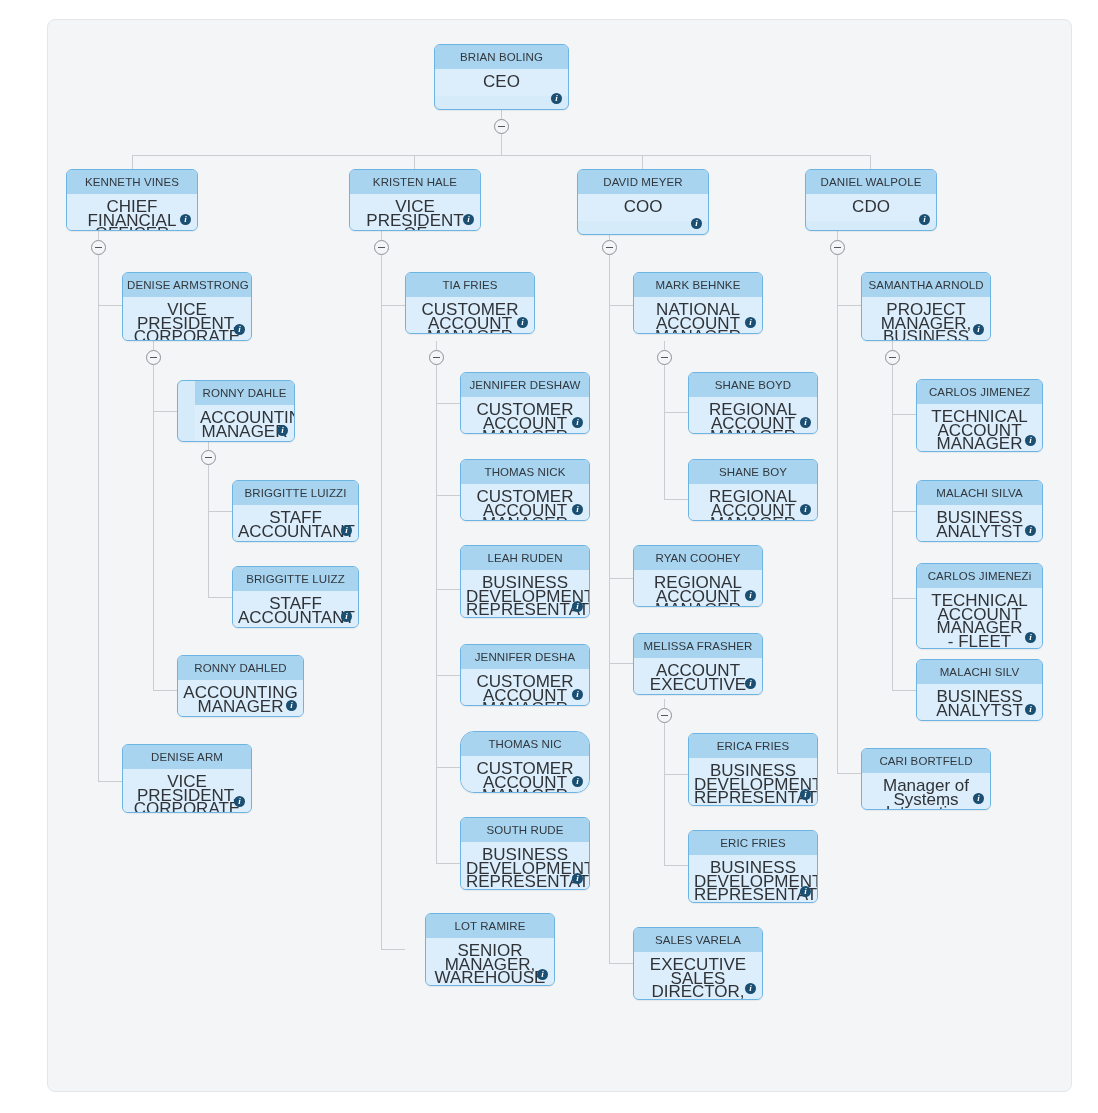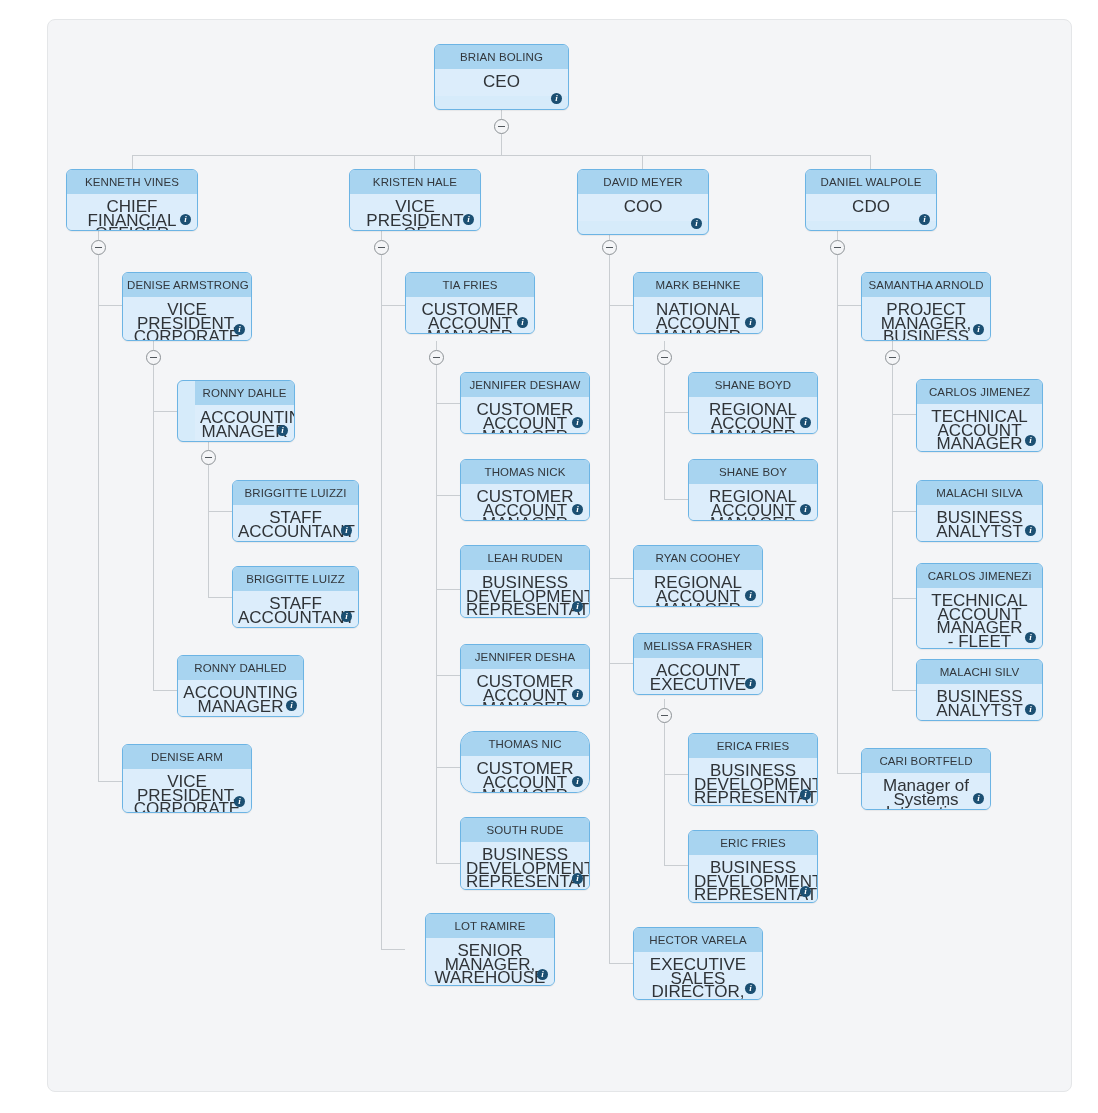--- a/index.html
+++ b/index.html
@@ -345,21 +345,21 @@
 
     <div class="node" style="left:688px; top:830px; width:130px; height:73px;">
       <div class="node-name">ERIC FRIES</div>
       <div class="node-title">BUSINESS
 DEVELOPMENT
 REPRESENTATIVE</div>
       <div class="info-badge">i</div>
     </div>
 
     <div class="node" style="left:633px; top:927px; width:130px; height:73px;">
-      <div class="node-name">HECTOR VARELA</div>
+      <div class="node-name">SALES VARELA</div>
       <div class="node-title">EXECUTIVE SALES
 DIRECTOR, SOUTH
 WEST  REGION</div>
       <div class="info-badge">i</div>
     </div>
 
     <div class="node" style="left:861px; top:272px; width:130px; height:69px;">
       <div class="node-name">SAMANTHA ARNOLD</div>
       <div class="node-title">PROJECT MANAGER,
 BUSINESS

